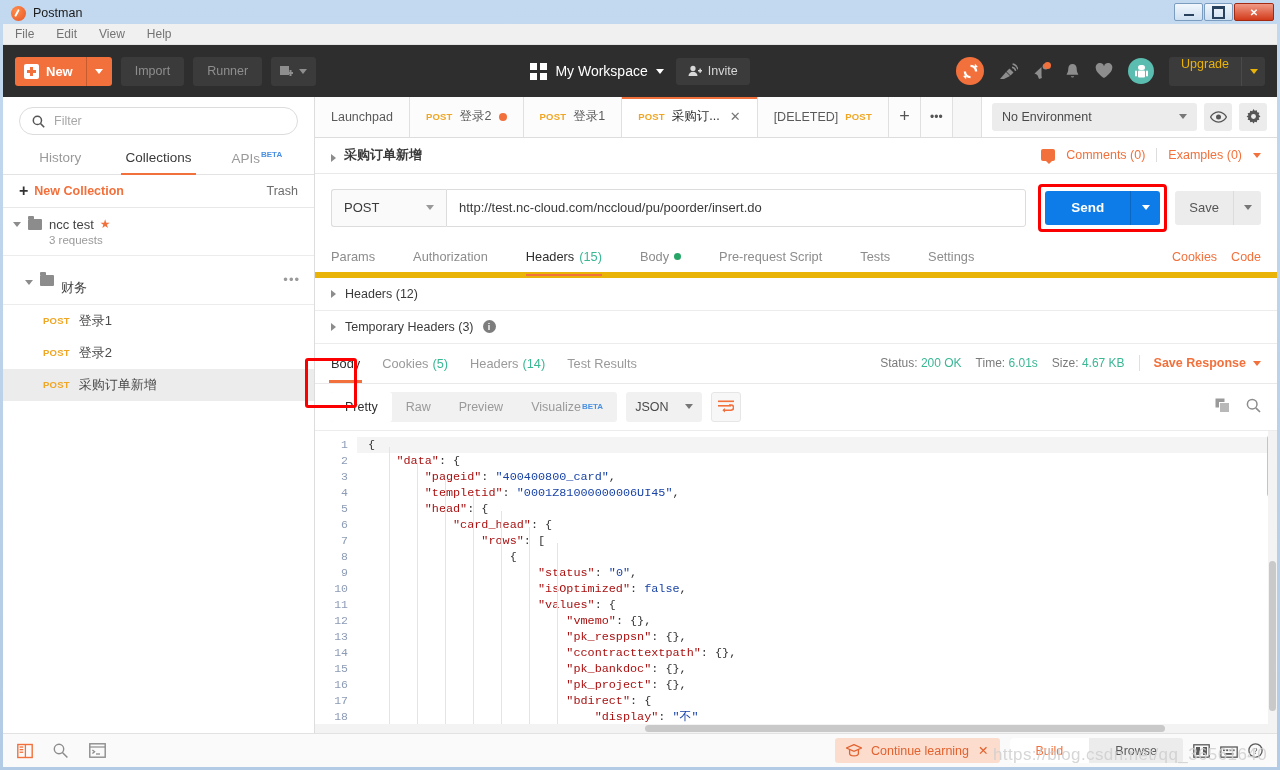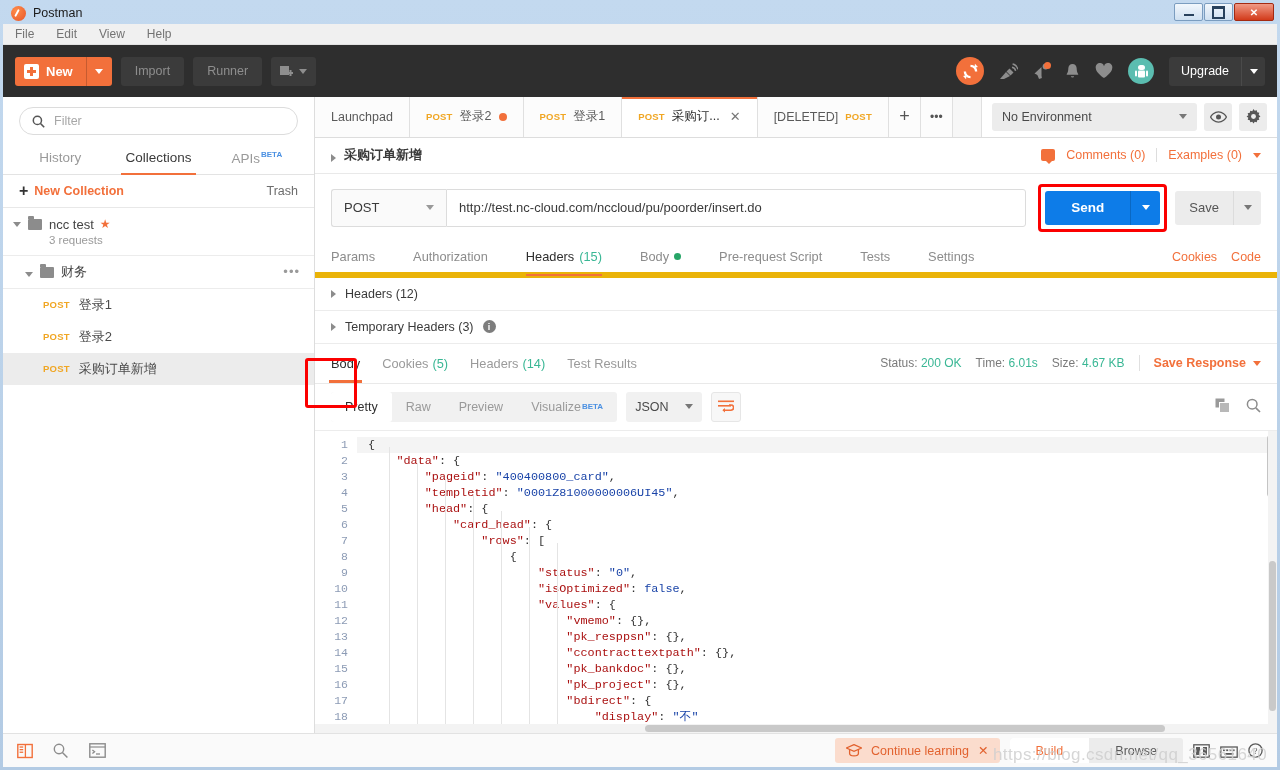--- a/index.html
+++ b/index.html
@@ -102,22 +102,22 @@
     width:28px;height:28px;border-radius:50%;background:#f2703b;
     display:flex;align-items:center;justify-content:center;cursor:pointer;
   }
   .tb-icon { color:#8d8d8d; cursor:pointer; display:flex; align-items:center; position:relative; }
   .dot-badge { position:absolute; right:-1px; top:-1px; width:7px;height:7px;border-radius:50%;background:#f2703b; }
   .avatar {
     width:26px;height:26px;border-radius:50%;background:#5bbdb0;
     display:flex;align-items:center;justify-content:center;cursor:pointer;
   }
   #upgrade {
-    display:flex; align-items:center; height:29px; background:#3b3b3b;
-    border-radius:3px; color:#ffffff; font-size:12.5px; cursor:pointer;
+    display:flex; align-items:flex-start; height:29px; background:#3b3b3b;
+    border-radius:3px; color:#eab308; font-size:12.5px; cursor:pointer;
   }
   #upgrade .lbl { padding:0 12px; }
   #upgrade .caret { width:24px; height:100%; display:flex; align-items:center; justify-content:center; border-left:1px solid #4a4a4a; }
   
   #content { flex:1 1 auto; display:flex; background:#fff; min-height:0; }
   
   #sidebar { width:312px; border-right:1px solid #ddd; display:flex; flex-direction:column; background:#fff; flex:0 0 auto; }
   #filter-wrap { padding:10px 16px 8px 16px; }
   #filter-box {
     height:28px; border:1px solid #dcdcdc; border-radius:15px;
@@ -152,21 +152,21 @@
   .tri.right { border-top:4px solid transparent;border-bottom:4px solid transparent;border-left:5px solid #8c8c8c;border-right:0; }
   .folder-ico { width:14px;height:11px;background:#8c8c8c;border-radius:1px;margin-top:2px;position:relative;flex:0 0 auto; }
   .folder-ico:before { content:"";position:absolute;left:0;top:-3px;width:6px;height:3px;background:#8c8c8c;border-radius:1px 1px 0 0; }
   .coll-name { font-size:13px; color:#444; display:flex; align-items:center; gap:6px; }
   .star { color:#f2703b; font-size:12px; }
   .coll-sub { font-size:11.5px; color:#9a9a9a; margin-top:2px; }
   .folder-row {
     display:flex; align-items:center; gap:7px; padding:7px 14px 7px 22px;
     border-bottom:1px solid #ececec; cursor:pointer;
   }
-  .folder-row .nm { font-size:13px; color:#3f3f3f; flex:1; }
+  .folder-row .nm { font-size:13px; color:#3f3f3f; flex:1;margin-top:16px; }
   .dots { color:#9a9a9a; letter-spacing:1px; font-size:13px; }
   .req-row {
     display:flex; align-items:center; gap:9px; padding:7px 14px 7px 40px;
     cursor:pointer; font-size:13px; color:#4a4a4a;
   }
   .req-row.sel { background:#ececec; }
   .method { font-size:9.5px; font-weight:bold; color:#f0a623; letter-spacing:.2px; }
   
   #main { flex:1 1 auto; display:flex; flex-direction:column; min-width:0; background:#fff; }
   #tabbar { height:41px; display:flex; align-items:stretch; border-bottom:1px solid #ddd; background:#f7f7f7; }
@@ -347,20 +347,41 @@
     <div class="tb-btn">Runner</div>
     <div class="tb-btn icon-btn">
       <svg width="14" height="13" viewBox="0 0 14 13">
         <rect x="0" y="1" width="9" height="9" fill="#8e8e8e"></rect>
         <rect x="9.5" y="5" width="2" height="6" fill="#8e8e8e"></rect>
         <rect x="8" y="7" width="5" height="2" fill="#8e8e8e"></rect>
       </svg>
       <span class="caret-d"></span>
     </div>
 
+    <div id="ws-center">
+      <div id="ws-name">
+        <span class="ws-grid">
+            <i></i>
+            <i></i>
+            <i></i>
+            <i></i>
+          </span>
+        <span>My Workspace</span>
+        <span class="caret-d"></span>
+      </div>
+      <div id="invite-btn">
+        <svg width="14" height="12" viewBox="0 0 14 12">
+          <circle cx="5" cy="3.4" r="2.6" fill="#d8d8d8"></circle>
+          <path d="M0.5 11c0-2.6 2-4.2 4.5-4.2S9.5 8.4 9.5 11z" fill="#d8d8d8"></path>
+          <rect x="10" y="5" width="4.2" height="1.5" fill="#d8d8d8"></rect>
+          <rect x="11.4" y="3.6" width="1.5" height="4.2" fill="#d8d8d8"></rect>
+        </svg>
+        <span>Invite</span>
+      </div>
+    </div>
 
     <div id="tb-right">
       <div class="sync-circle">
         <svg width="17" height="17" viewBox="0 0 16 16">
           <path d="M8 1.6a6.4 6.4 0 016.4 6.4h-2.2A4.2 4.2 0 008 3.8z" fill="#fff"></path>
           <path d="M8 14.4A6.4 6.4 0 011.6 8h2.2A4.2 4.2 0 008 12.2z" fill="#fff"></path>
           <path d="M12.2 0.6l2.8 3.2-3.4 1z" fill="#fff"></path>
           <path d="M3.8 15.4L1 12.2l3.4-1z" fill="#fff"></path>
         </svg>
       </div>

